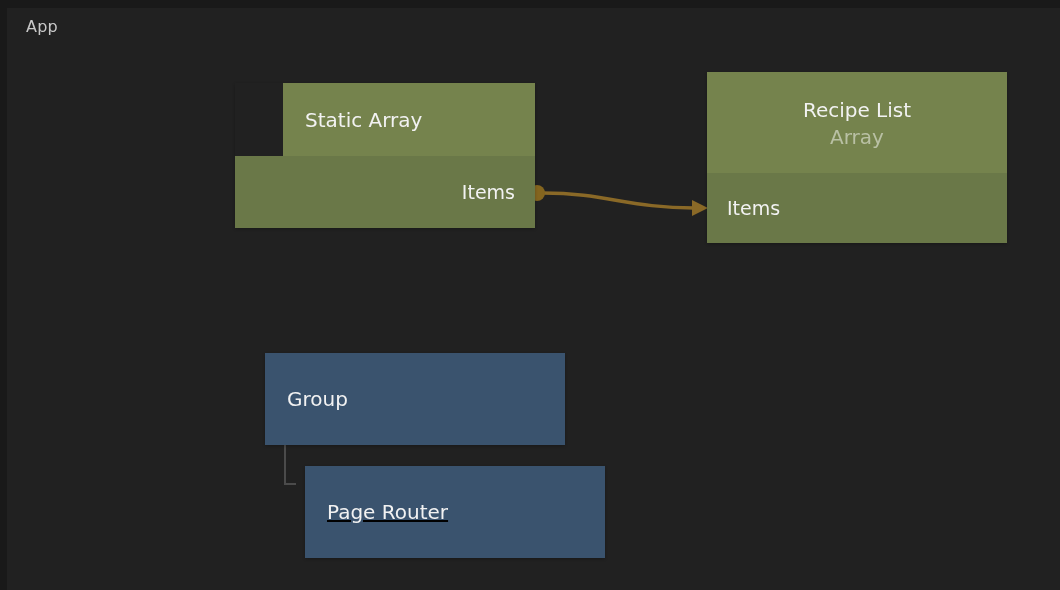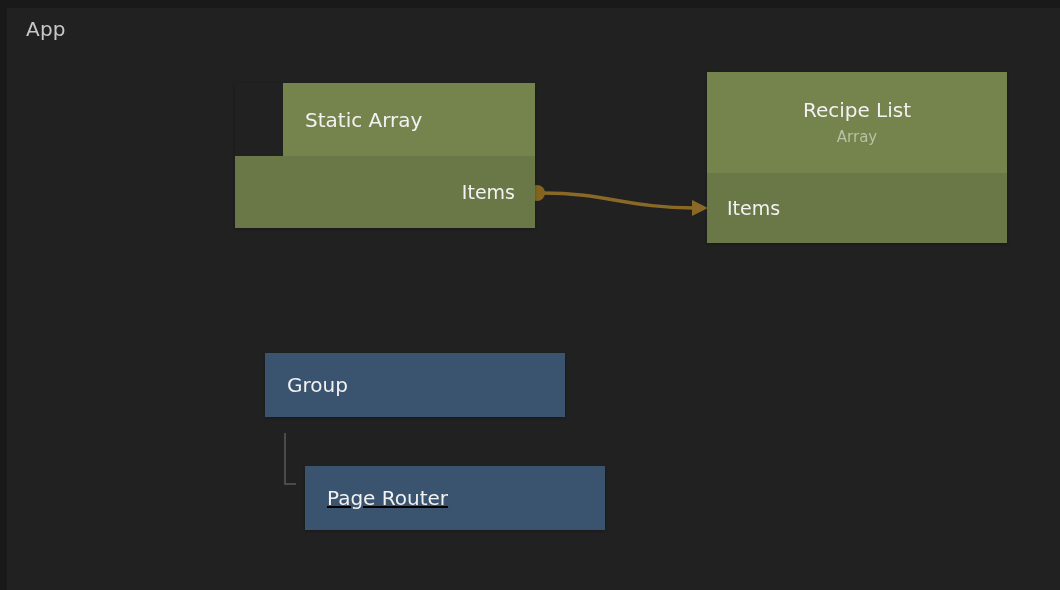--- a/index.html
+++ b/index.html
@@ -20,41 +20,41 @@
     background: var(--canvas-edge, #191919);
   }
   .edge-left {
     position: absolute; left: 0; top: 0;
     width: 7px; height: 100%;
     background: var(--canvas-edge, #191919);
   }
   .app-label {
     position: absolute;
     left: 26px; top: 17px;
-    font-size: 20px;
+    font-size: 16px;
     color: var(--app-text, #c8c8c8);
     letter-spacing: 0.2px;
   }
   .wires {
     position: absolute;
     left: 0; top: 0;
     width: 1060px; height: 590px;
     pointer-events: none;
   }
   .node {
     position: absolute;
     box-shadow: 0 1px 3px rgba(0,0,0,0.25);
   }
   .node-title {
     font-size: 20px;
     color: var(--title-text, #f2f2f2);
     line-height: 28px;
   }
   .node-subtitle {
-    font-size: 15px;
+    font-size: 20px;
     color: var(--subtitle-text, #b9c0a4);
     line-height: 26px;
   }
   
   .node-static-array { left: 235px; top: 83px; width: 300px; height: 145px; }
   .node-recipe-list  { left: 707px; top: 72px; width: 300px; height: 171px; }
   .green-header {
     background: var(--node-green-header, #75834d);
     display: flex;
     flex-direction: column;
@@ -72,21 +72,21 @@
   }
   .node-static-array .green-body { height: 72px; justify-content: flex-end; padding: 0 20px; }
   .node-recipe-list  .green-body { height: 70px; justify-content: flex-start; padding: 0 20px; }
   .port-label {
     font-size: 19px;
     color: var(--title-text, #f2f2f2);
   }
   
   .node-blue {
     background: var(--node-blue, #3a536e);
-    width: 300px; height: 64px;
+    width: 300px; height: 92px;
     display: flex;
     align-items: center;
     padding: 0 22px;
     box-sizing: border-box;
   }
   .node-group { left: 265px; top: 353px; }
   .node-page-router { left: 305px; top: 466px; text-decoration: underline; }
 </style>
 </head>
 <body>

